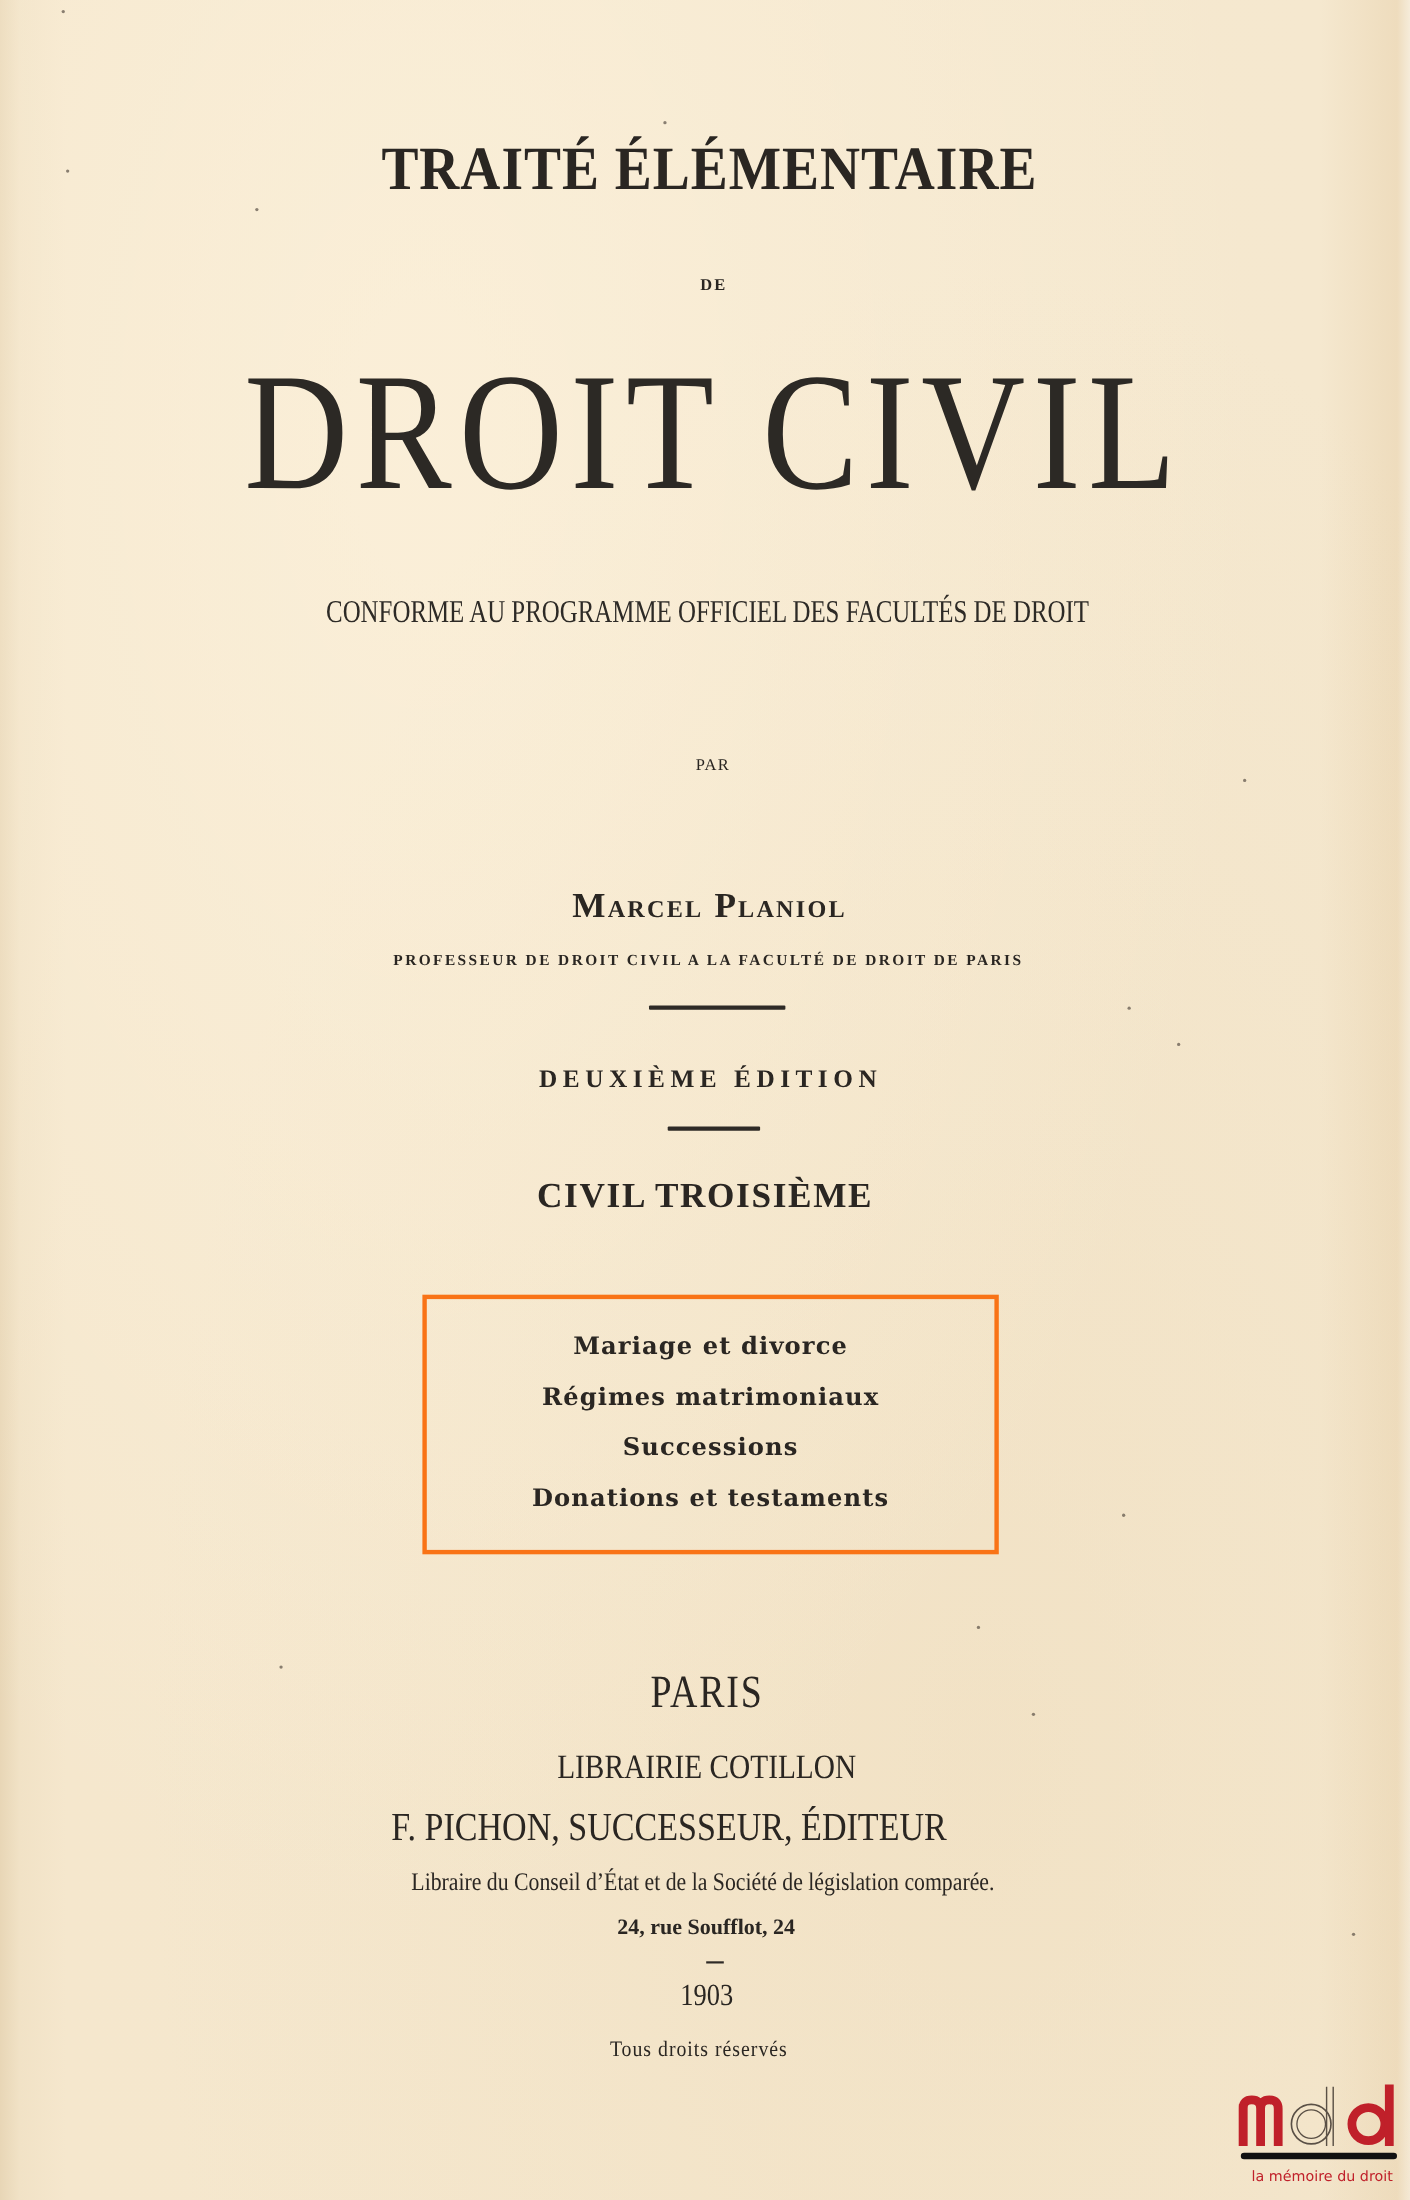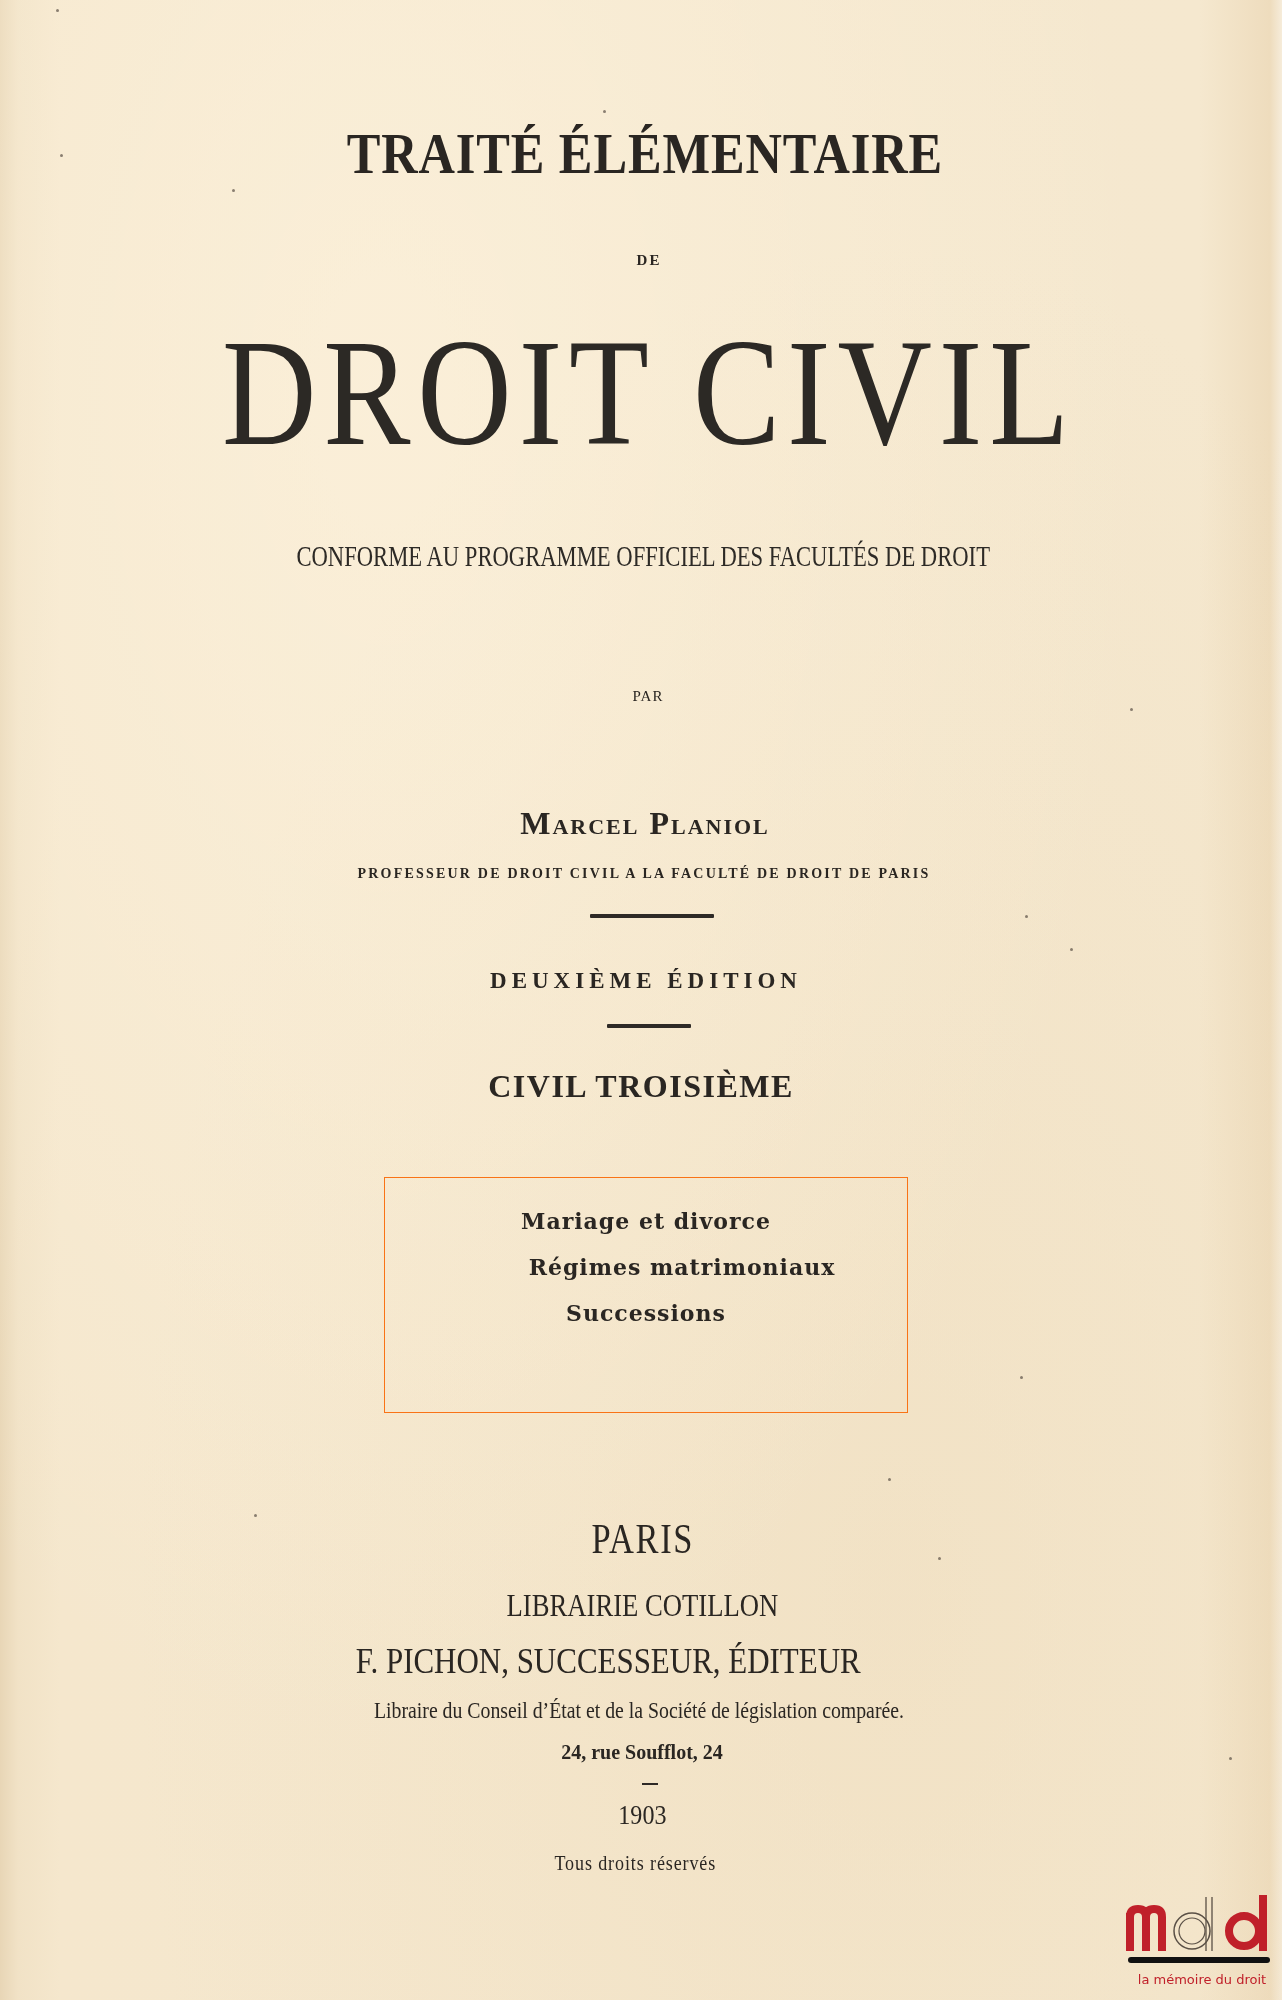--- a/index.html
+++ b/index.html
@@ -106,37 +106,37 @@
       font-weight: bold;
       letter-spacing: 1.5px;
       left: 0px;
     }
     .topics-box {
       position: absolute;
       left: 384px;
       top: 1177px;
       width: 524px;
       height: 236px;
-      border: 1px solid #f97316;
+      border: 4px solid #f97316;
       box-sizing: border-box;
     }
     .topic {
       position: absolute;
       left: 0;
       width: 100%;
       text-align: center;
       font-family: "DejaVu Serif", serif;
       font-weight: bold;
       font-size: 22px;
       letter-spacing: 1px;
       color: #2a2622;
       white-space: nowrap;
     }
     .topic-0 { top: 30px; }
-    .topic-1 { top: 76px; padding-left: 36px; }
+    .topic-1 { top: 76px; }
     .topic-2 { top: 122px; }
     .topic-3 { top: 168px; }
     .city {
       top: 1515px;
       font-size: 42px;
       letter-spacing: 2px;
       transform: scaleX(0.82);
       transform-origin: 651px 0;
     }
     .bookstore {
@@ -247,20 +247,21 @@
   <div class="rule rule-1"></div>
   <div class="line edition">DEUXIÈME ÉDITION</div>
   <div class="rule rule-2"></div>
 
   <div class="line tome">CIVIL TROISIÈME</div>
 
   <div class="topics-box">
     <div class="topic topic-0">Mariage et divorce</div>
     <div class="topic topic-1">Régimes matrimoniaux</div>
     <div class="topic topic-2">Successions</div>
+    <div class="topic topic-3">Donations et testaments</div>
   </div>
 
   <div class="line city">PARIS</div>
   <div class="line bookstore">LIBRAIRIE COTILLON</div>
   <div class="line publisher">F. PICHON, SUCCESSEUR, ÉDITEUR</div>
   <div class="line libraire">Libraire du Conseil d’État et de la Société de législation comparée.</div>
   <div class="line address">24, rue Soufflot, 24</div>
   <div class="dash"></div>
   <div class="line year">1903</div>
   <div class="line rights">Tous droits réservés</div>

